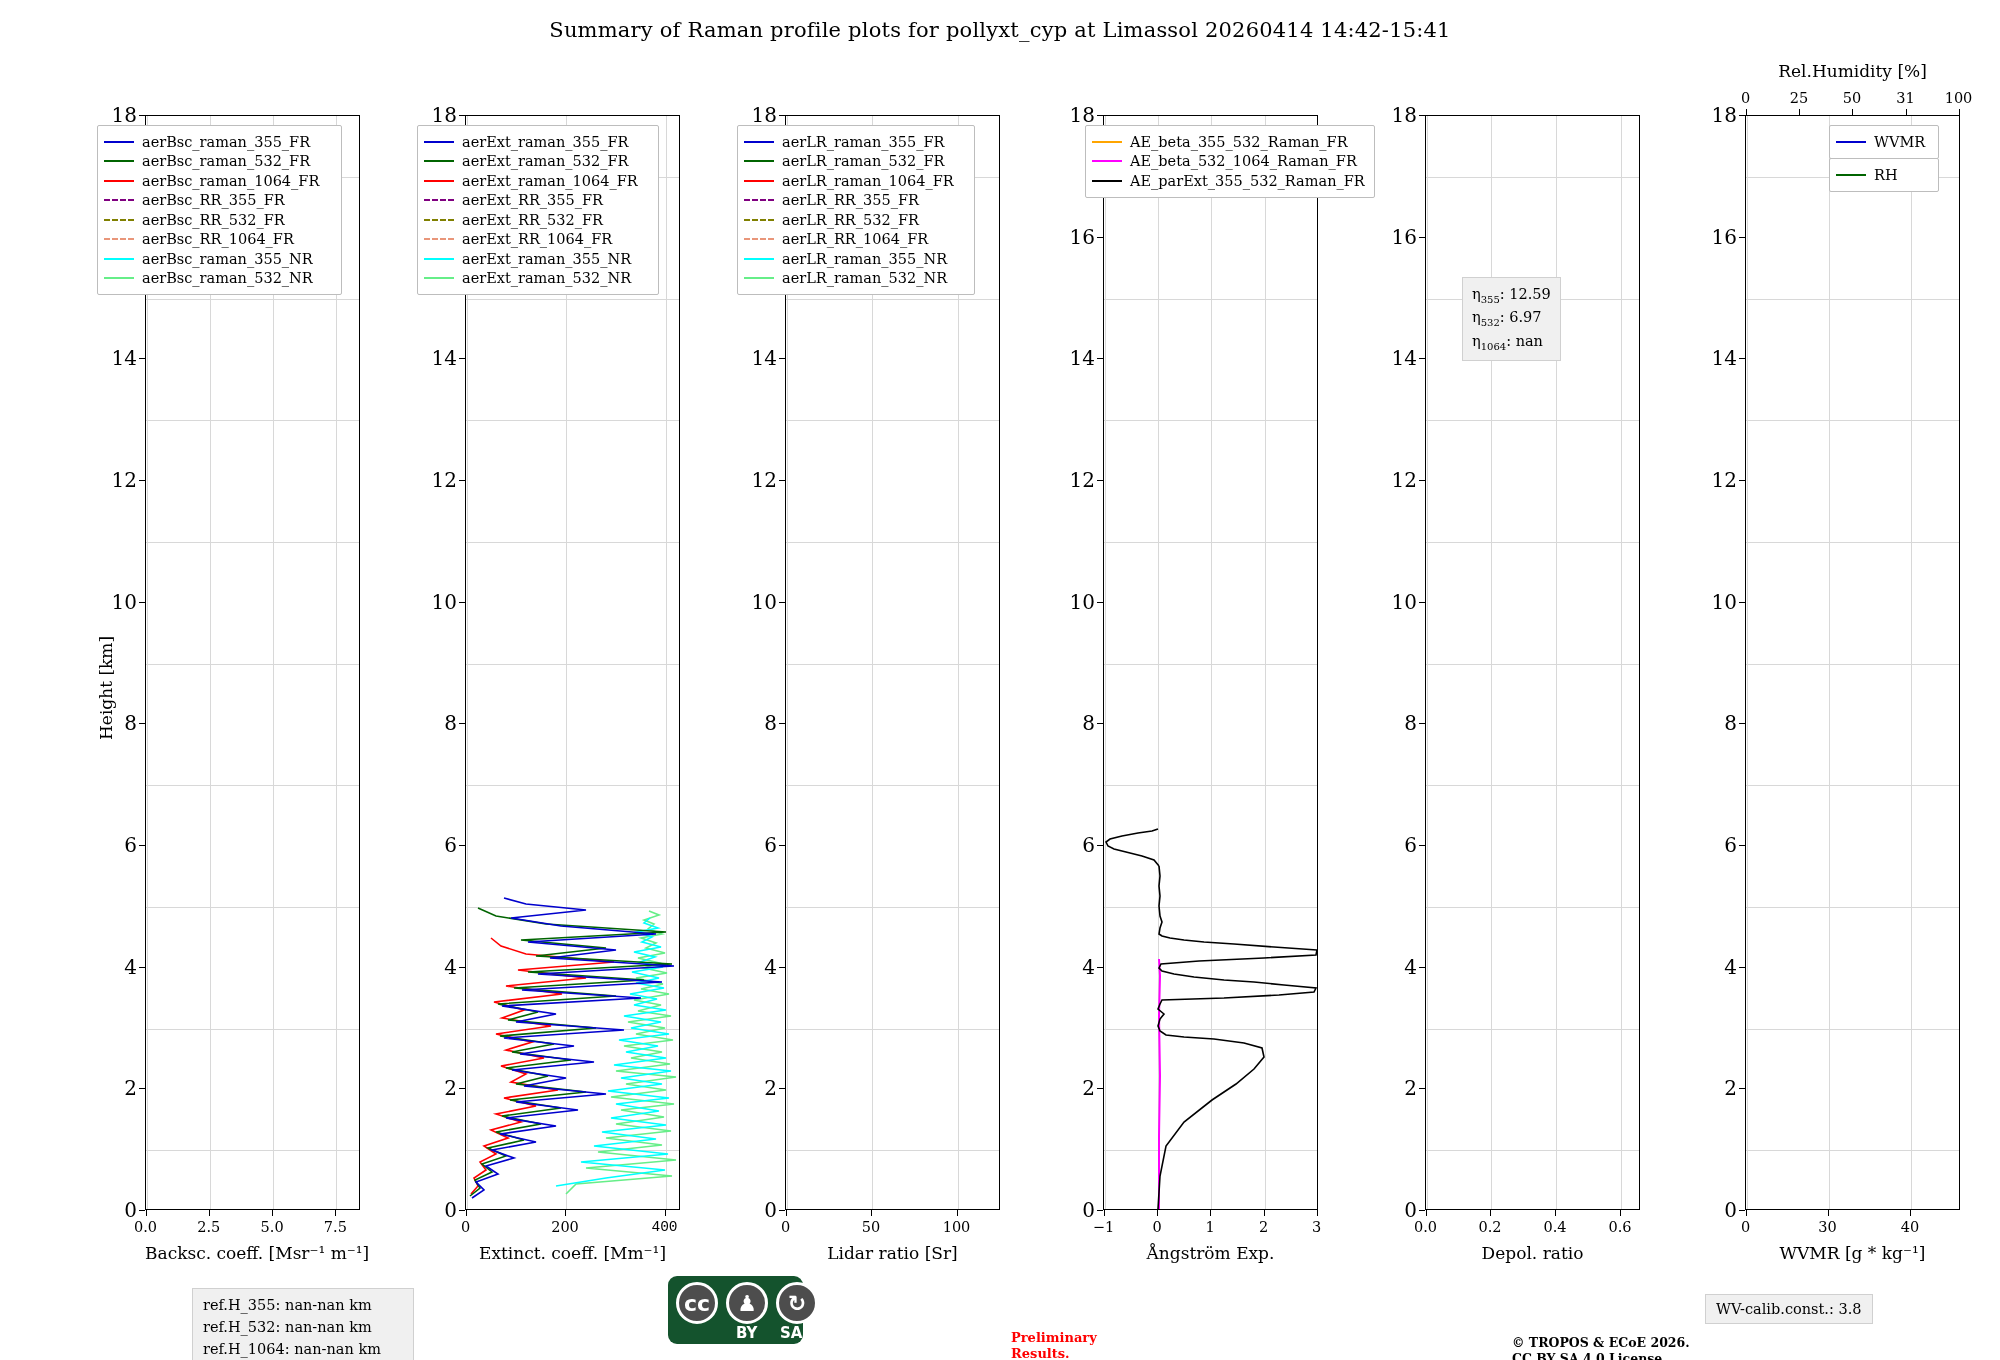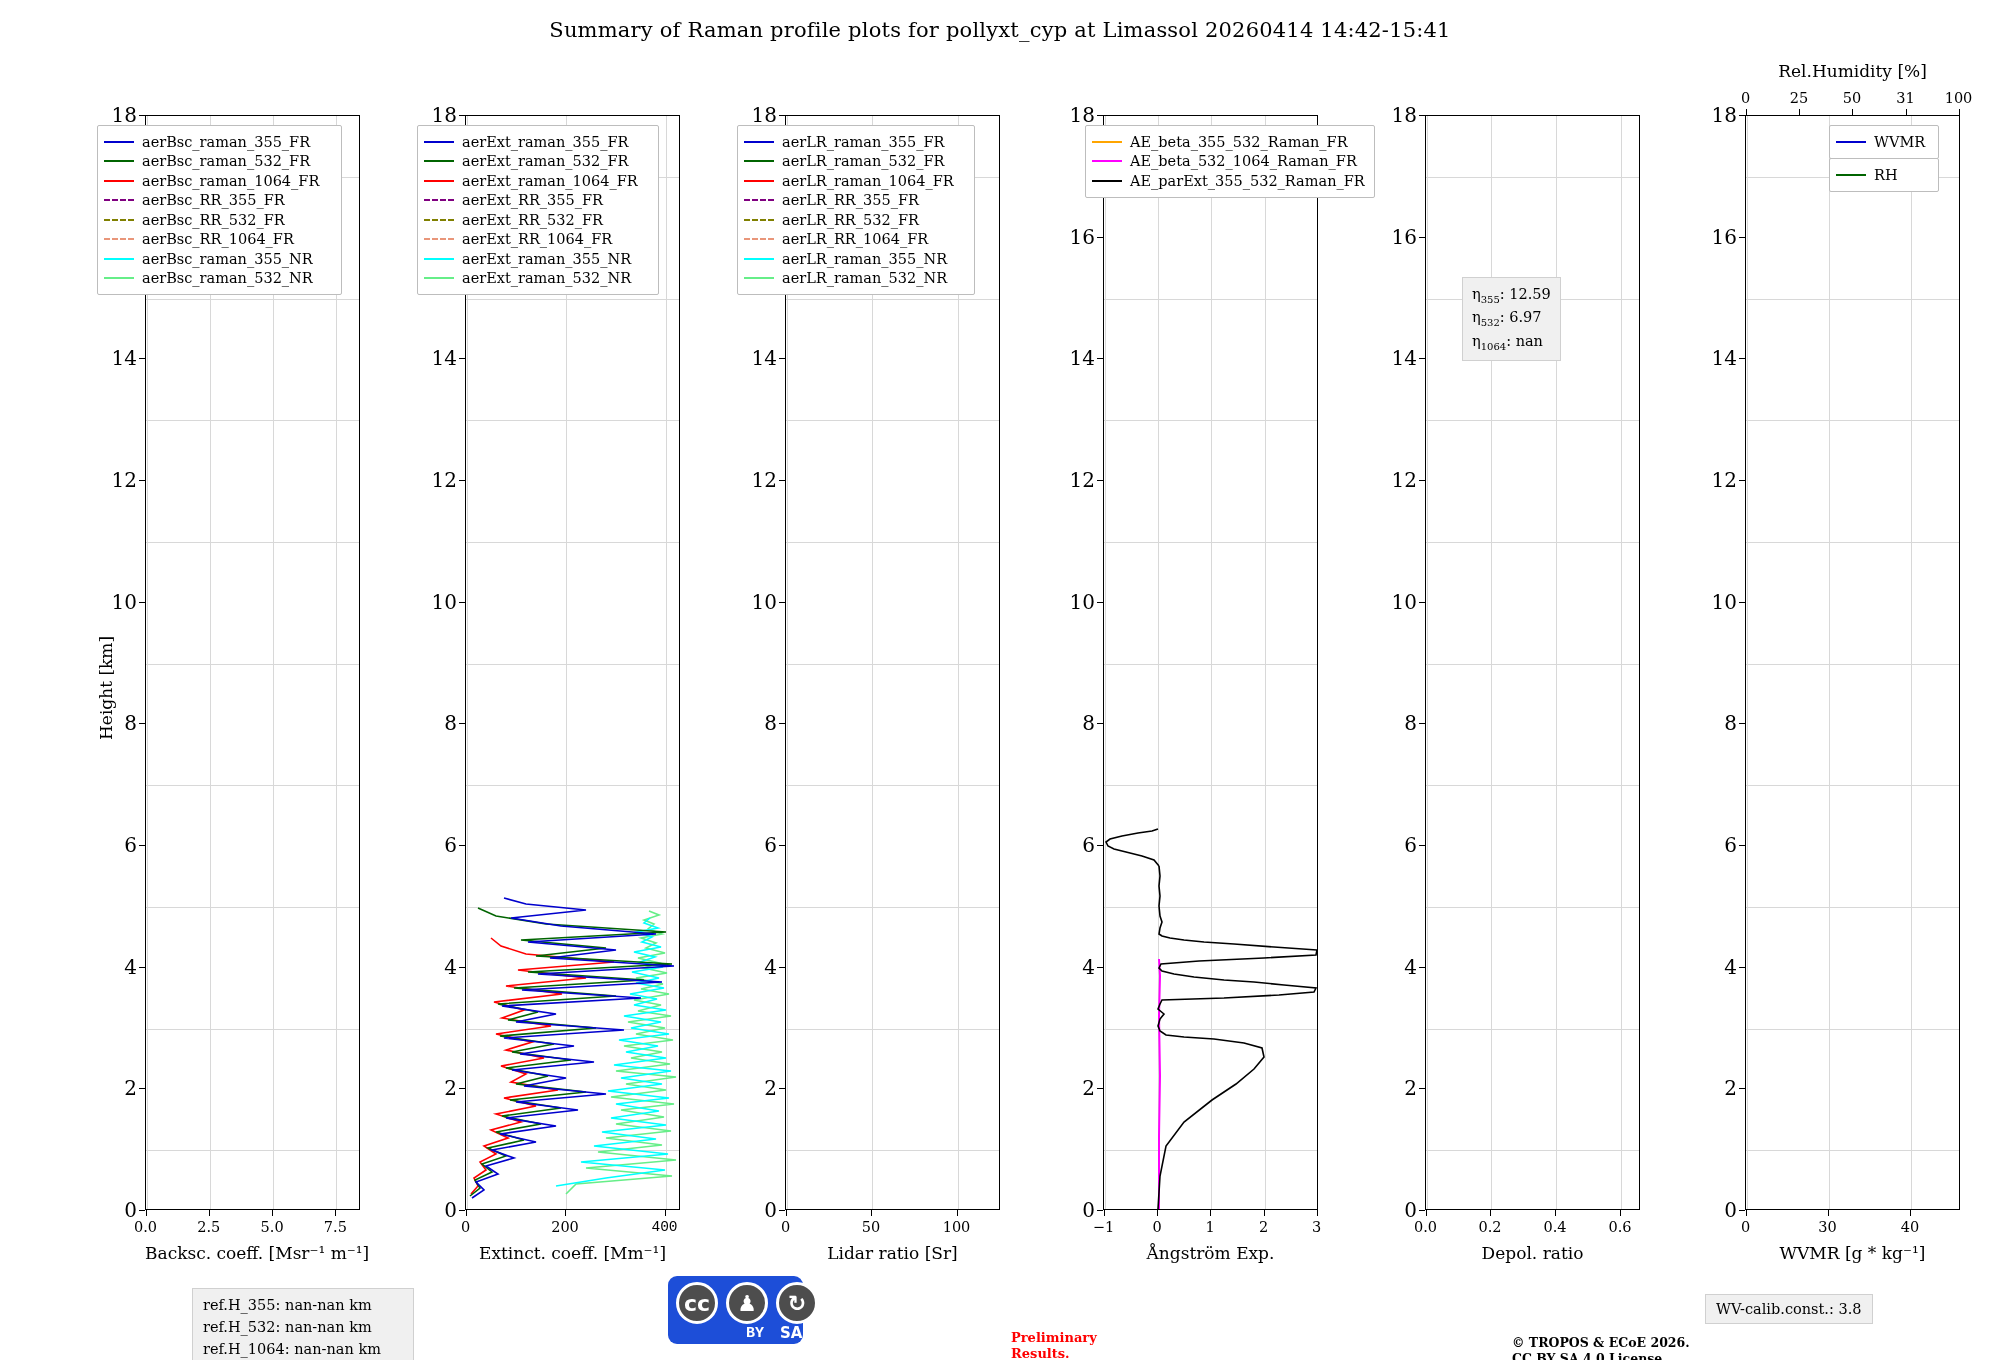--- a/index.html
+++ b/index.html
@@ -53,21 +53,21 @@
   .refbox{
     position:absolute;background:#f0f0f0;border:1px solid #d0d0d0;
     padding:6px 10px;font-size:14.5px;line-height:1.5;
   }
   .wvbox{
     position:absolute;background:#f0f0f0;border:1px solid #d0d0d0;
     padding:6px 10px;font-size:14.5px;
   }
   .prelim{position:absolute;color:#ff0000;font-size:13px;font-weight:bold;line-height:1.25;}
   .copyright{position:absolute;font-size:12.5px;font-weight:bold;line-height:1.3;}
-  .cc{position:absolute;width:135px;height:68px;background:#1d4ed8;border-radius:9px;}
+  .cc{position:absolute;width:135px;height:68px;background:#14532d;border-radius:9px;}
   .cc .circ{position:absolute;top:6px;width:42px;height:42px;border-radius:50%;
     background:#4d4d4d;border:3px solid #fff;box-sizing:border-box;
     color:#fff;font-family:"DejaVu Sans",sans-serif;font-weight:bold;
     display:flex;align-items:center;justify-content:center;font-size:22px;}
   .cc .cctext{position:absolute;bottom:2px;color:#fff;
     font-family:"DejaVu Sans",sans-serif;font-weight:bold;font-size:15px;}
   svg{display:block;}
 </style>
 </head>
 <body>
@@ -552,21 +552,21 @@
 <div class="wvbox" style="left:1705px;top:1294px;">
   <span>WV-calib.const.: 3.8</span>
 </div>
 
 <div class="cc" style="left:668px;top:1276px;">
   <div class="circ" style="left:8px;">
       <span>cc</span>
     </div>
   <div class="circ" style="left:58px;">♟</div>
   <div class="circ" style="left:108px;">↻</div>
-  <div class="cctext" style="left:78px;font-family:Liberation Mono, monospace;">BY</div>
+  <div class="cctext" style="left:68px;">BY</div>
   <div class="cctext" style="left:112px;">SA</div>
 </div>
 
 <div class="prelim" style="left:1011px;top:1330px;">
   <div>Preliminary</div>
   <div>Results.</div>
 </div>
 
 <div class="copyright" style="left:1512px;top:1335px;">
   <div>© TROPOS &amp; ECoE 2026.</div>

